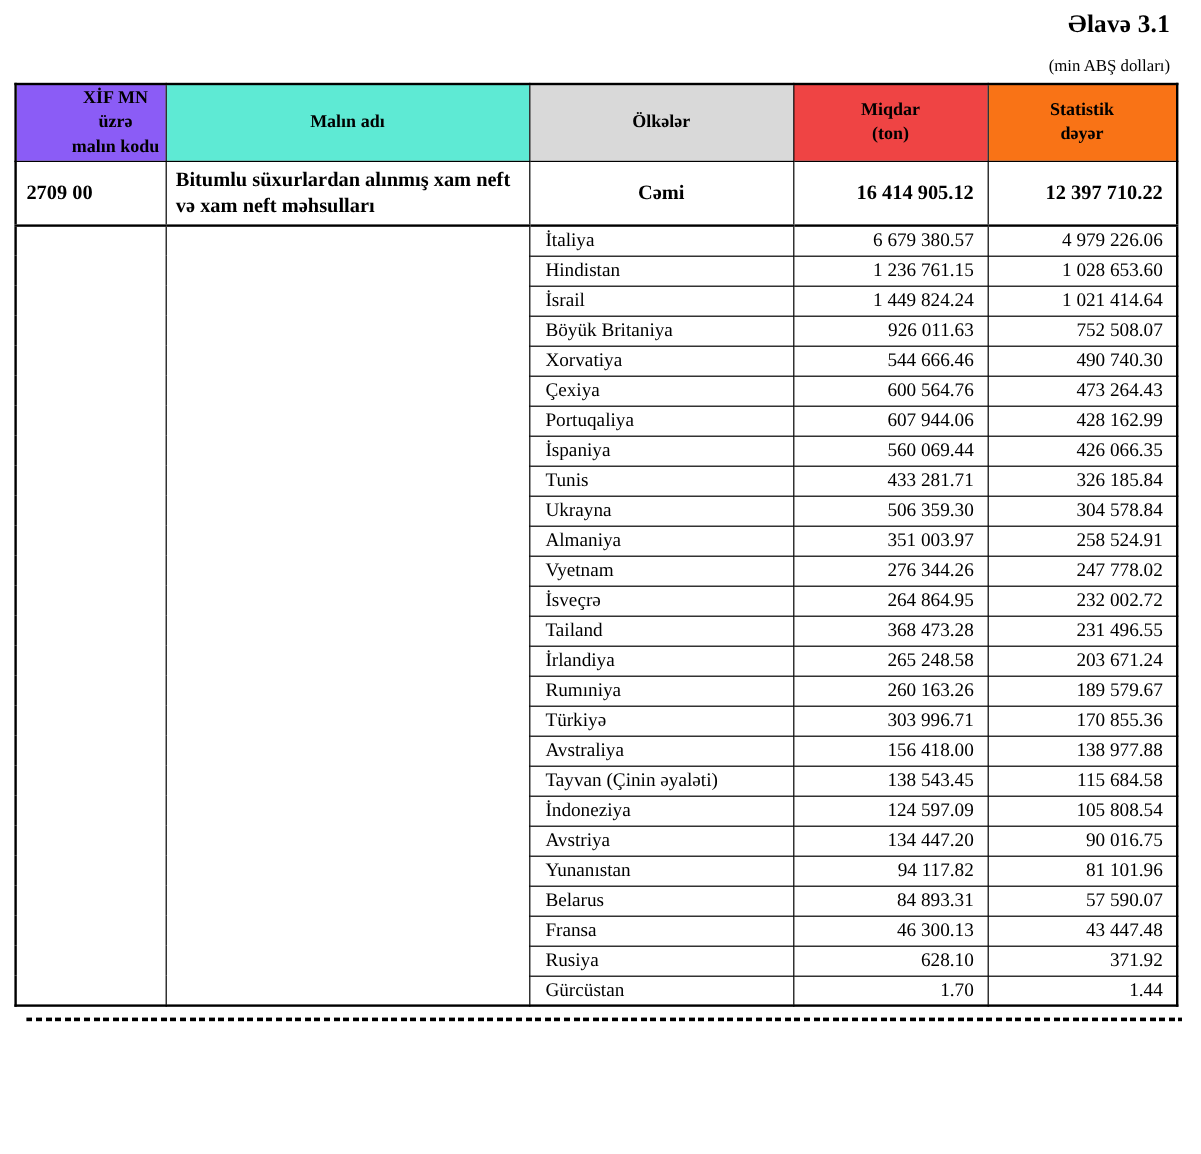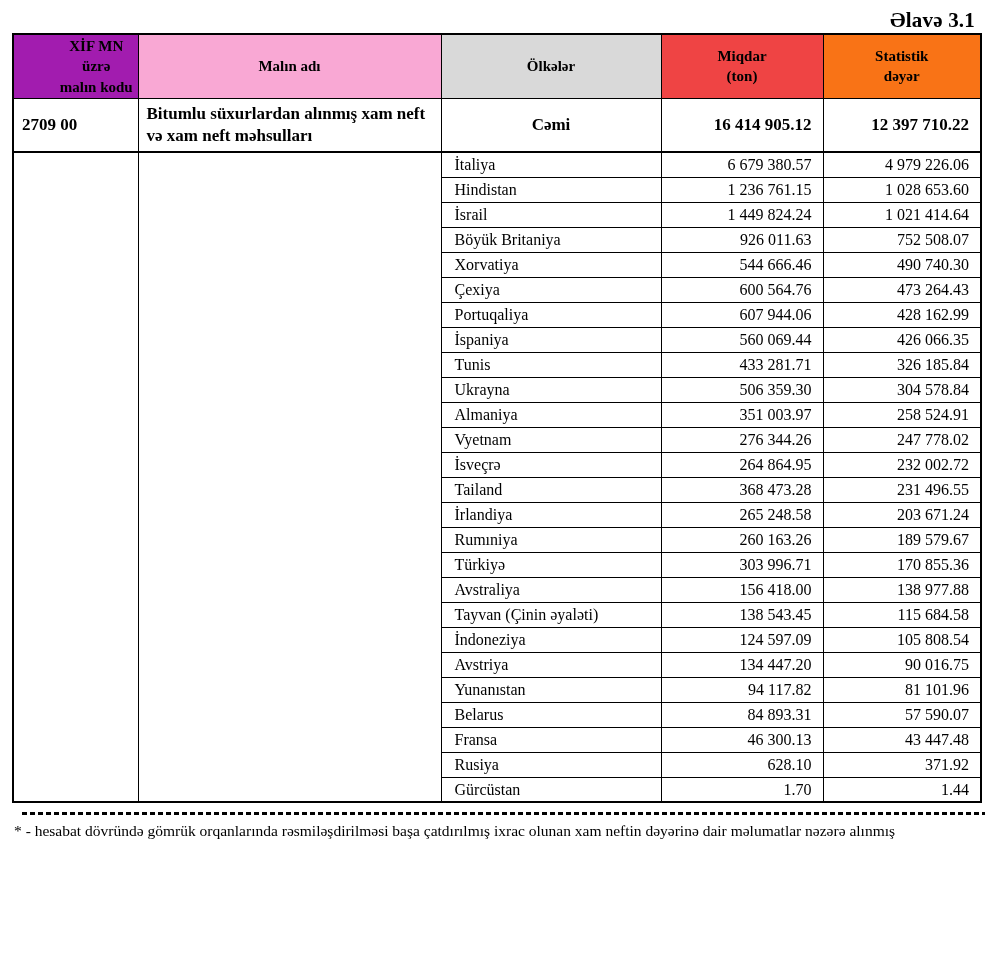--- a/index.html
+++ b/index.html
@@ -86,34 +86,35 @@
   }
 </style>
 </head>
 <body>
 
 <div class="page">
 
   <div class="annex-label">Əlavə 3.1</div>
 
 
+  <div class="unit-note">(min ABŞ dolları)</div>
 
   <table class="main">
     <colgroup>
       <col style="width:125px">
       <col style="width:303px">
       <col style="width:220px">
       <col style="width:162px">
       <col style="width:158px">
     </colgroup>
     <thead>
       <tr>
-        <th style="background: #a21caf; padding-left: 42px;">XİF MN üzrə
+        <th style="background: #8b5cf6; padding-left: 42px;">XİF MN üzrə
 malın kodu</th>
-        <th style="background: #f9a8d4;">Malın adı</th>
+        <th style="background: #5eead4;">Malın adı</th>
         <th style="background: rgb(217, 217, 217);">Ölkələr</th>
         <th style="background: #ef4444;">Miqdar
 (ton)</th>
         <th style="background: #f97316;">Statistik
 dəyər</th>
       </tr>
     </thead>
     <tbody>
       <tr class="total-row">
         <td class="code-cell">2709 00</td>
@@ -253,15 +254,14 @@
         <tr class="country-row">
           <td class="country-cell">Gürcüstan</td>
           <td class="num-cell">1.70</td>
           <td class="num-cell">1.44</td>
         </tr>
       </tbody>
   </table>
 
   <div class="dashed-rule"></div>
 
-  <div class="footnote">* - hesabat dövründə gömrük orqanlarında rəsmiləşdirilməsi başa çatdırılmış ixrac olunan xam  neftin dəyərinə dair məlumatlar nəzərə alınmış</div>
 
 </div>
 
 </body></html>

